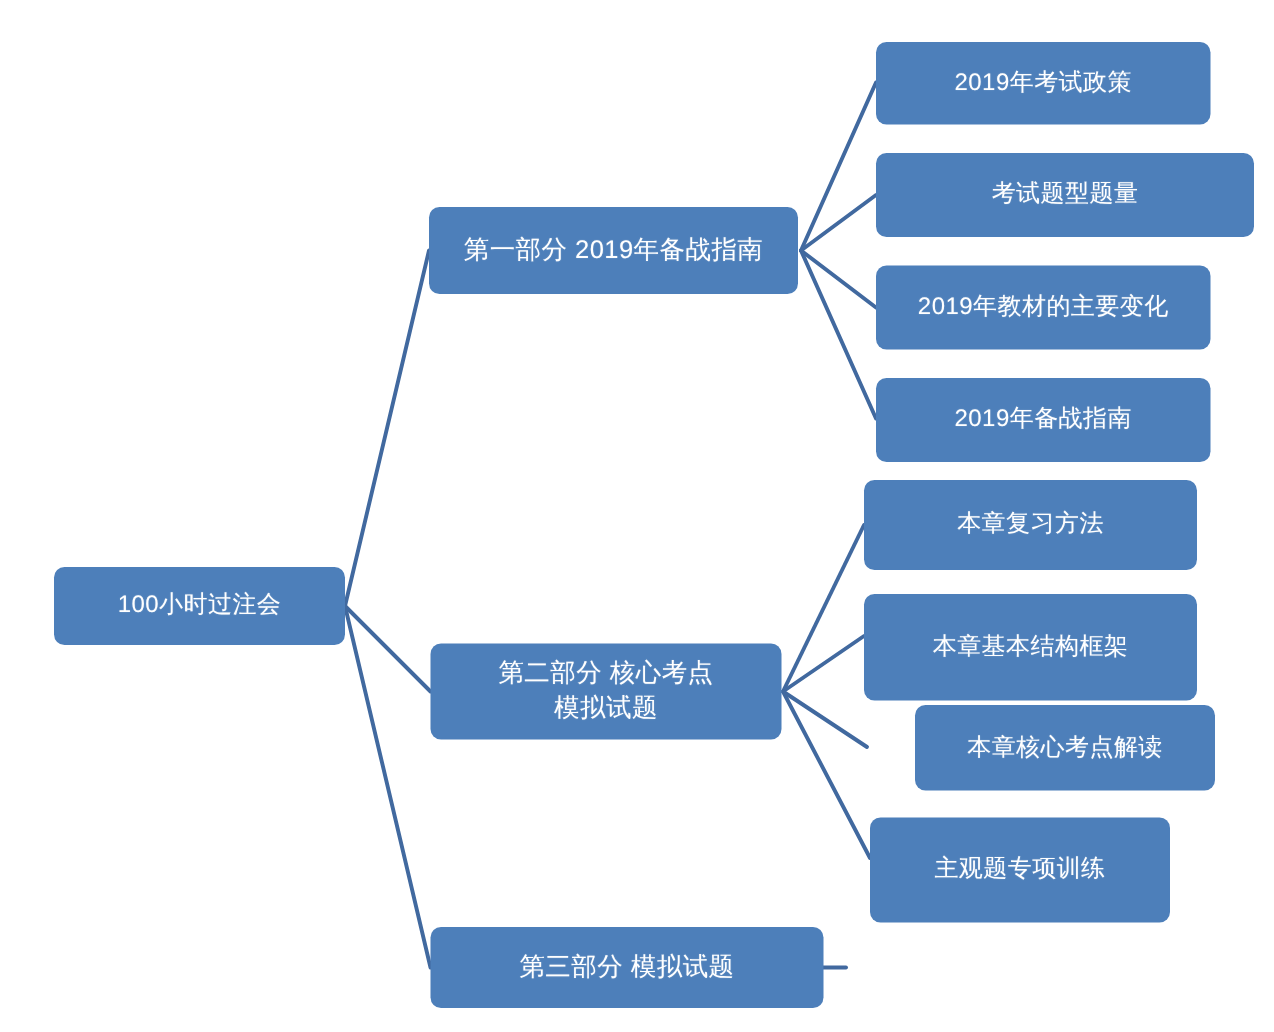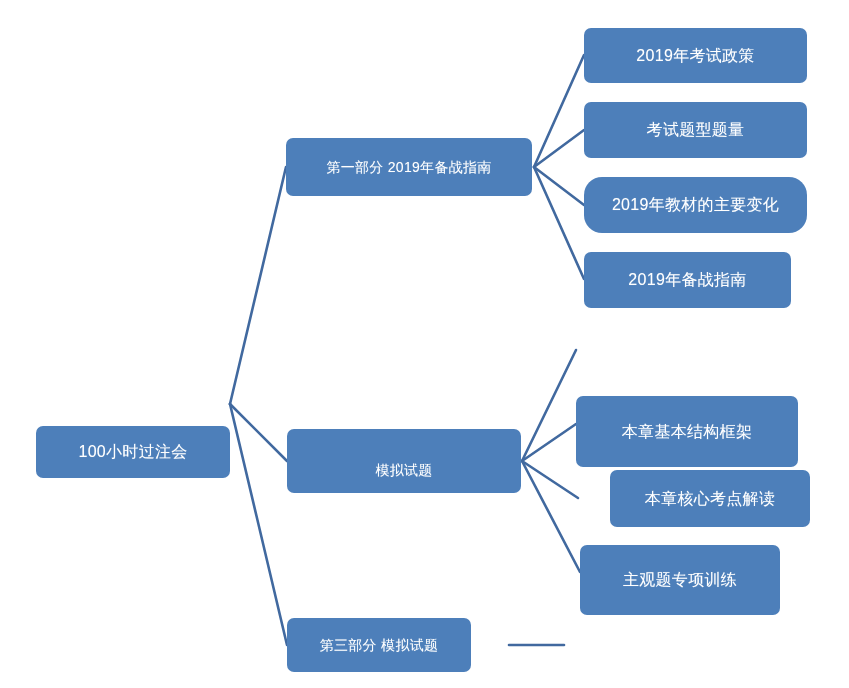--- a/index.html
+++ b/index.html
@@ -38,22 +38,22 @@
     text-shadow: 0 0 1px rgba(255,255,255,0.35);
     z-index: 2;
     font-weight: 400;
   }
   .node .lbl {
     display: block;
     width: 100%;
     padding: 0 6px;
     box-sizing: border-box;
   }
-  .node.root { font-size: 16px; margin-top: 48px; }
-  .node.branch { font-size: 14px; }
+  .node.root { font-size: 16px; }
+  .node.branch { font-size: 17px; }
   .node.leaf { font-size: 16px; }
   .node.leaf.small { font-size: 14.5px; }
 </style>
 </head>
 <body>
 
 <div id="canvas">
 
   <svg class="edges" viewBox="0 0 849 688">
     <g stroke="#41699f" stroke-width="2.6" fill="none" stroke-linecap="round">
@@ -80,45 +80,48 @@
     <span class="lbl">100小时过注会</span>
   </div>
 
   <div class="node branch" style="left:286px; top:138px; width:246px; height:58px;">
     <span class="lbl">第一部分  2019年备战指南</span>
   </div>
 
   <div class="node leaf" style="left:584px; top:28px; width:223px; height:55px;">
     <span class="lbl">2019年考试政策</span>
   </div>
-  <div class="node leaf" style="left:584px; top:102px; width:223px; height:56px;">
+  <div class="node leaf" style="left:584px; top:102px; width:252px; height:56px;">
     <span class="lbl">考试题型题量</span>
   </div>
-  <div class="node leaf" style="left:584px; top:177px; width:223px; height:56px;border-radius:18px;">
+  <div class="node leaf" style="left:584px; top:177px; width:223px; height:56px;">
     <span class="lbl">2019年教材的主要变化</span>
   </div>
-  <div class="node leaf" style="left:584px; top:252px; width:207px; height:56px;">
+  <div class="node leaf" style="left:584px; top:252px; width:223px; height:56px;">
     <span class="lbl">2019年备战指南</span>
   </div>
 
   <div class="node branch" style="left:287px; top:429px; width:234px; height:64px;">
     <span class="lbl">
-      <br>
+      <span>第二部分  核心考点</span><br>
       <span>模拟试题</span>
     </span>
   </div>
 
+  <div class="node leaf" style="left:576px; top:320px; width:222px; height:60px;">
+    <span class="lbl">本章复习方法</span>
+  </div>
   <div class="node leaf" style="left:576px; top:396px; width:222px; height:71px;">
     <span class="lbl">本章基本结构框架</span>
   </div>
   <div class="node leaf" style="left:610px; top:470px; width:200px; height:57px;">
     <span class="lbl">本章核心考点解读</span>
   </div>
   <div class="node leaf" style="left:580px; top:545px; width:200px; height:70px;">
     <span class="lbl">主观题专项训练</span>
   </div>
 
-  <div class="node branch" style="left:287px; top:618px; width:184px; height:54px;">
+  <div class="node branch" style="left:287px; top:618px; width:262px; height:54px;">
     <span class="lbl">第三部分  模拟试题</span>
   </div>
 
 
 </div>
 
 </body></html>

